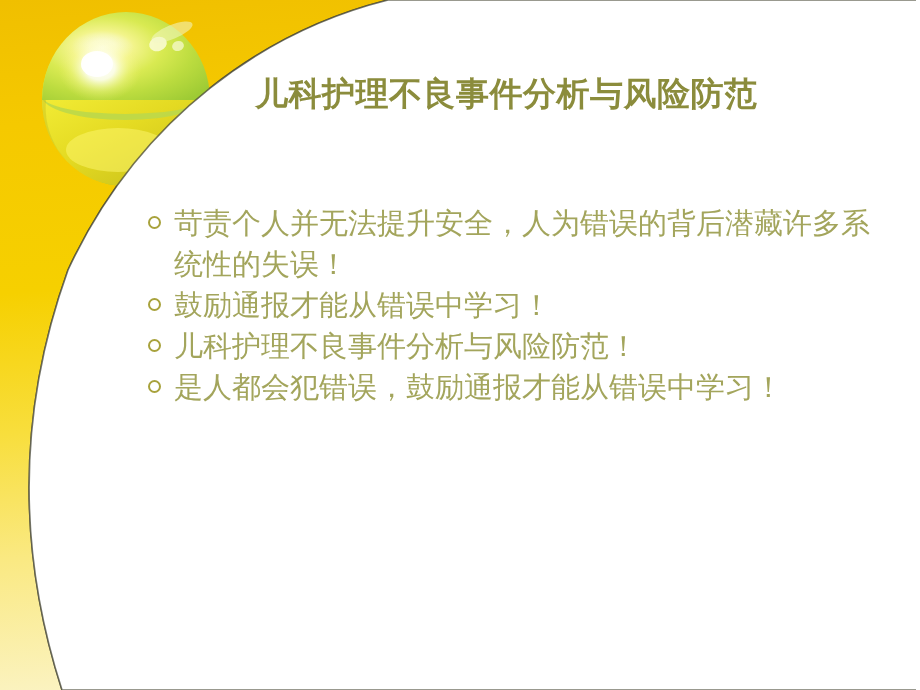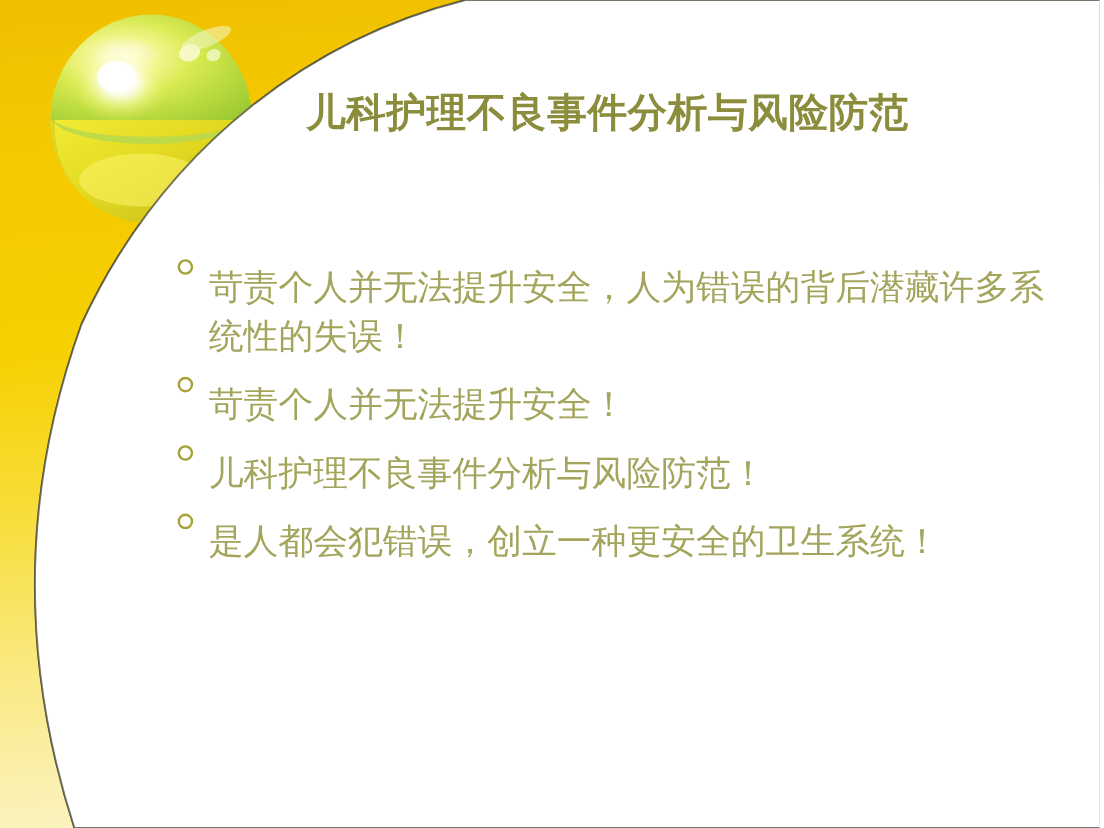--- a/index.html
+++ b/index.html
@@ -67,21 +67,20 @@
     box-sizing: border-box;
     background: transparent;
   }
   .bullet-text {
     flex: 1 1 auto;
     font-size: 29px;
     line-height: 41px;
     color: #a3a55c;
     letter-spacing: 0px;
     font-family: "DejaVu Sans", "Liberation Sans", sans-serif;
-    margin-top: 16px;
   }
 </style>
 </head>
 <body>
 
 <div id="slide">
 
   <svg class="bg-layer" viewBox="0 0 920 690" preserveAspectRatio="none">
     <defs>
       <linearGradient id="yellowGrad" x1="0" y1="0" x2="0.12" y2="1">
@@ -180,28 +179,28 @@
 
   <div class="body-block">
 
     <div class="bullet-row">
       <span class="bullet-marker"></span>
       <span class="bullet-text">苛责个人并无法提升安全，人为错误的背后潜藏许多系统性的失误！</span>
     </div>
 
     <div class="bullet-row">
       <span class="bullet-marker"></span>
-      <span class="bullet-text">苛责个人并无法提升安全！</span>
+      <span class="bullet-text">鼓励通报才能从错误中学习！</span>
     </div>
 
     <div class="bullet-row">
       <span class="bullet-marker"></span>
       <span class="bullet-text">儿科护理不良事件分析与风险防范！</span>
     </div>
 
     <div class="bullet-row">
       <span class="bullet-marker"></span>
-      <span class="bullet-text">是人都会犯错误，创立一种更安全的卫生系统！</span>
+      <span class="bullet-text">是人都会犯错误，鼓励通报才能从错误中学习！</span>
     </div>
 
   </div>
 
 </div>
 
 </body></html>

